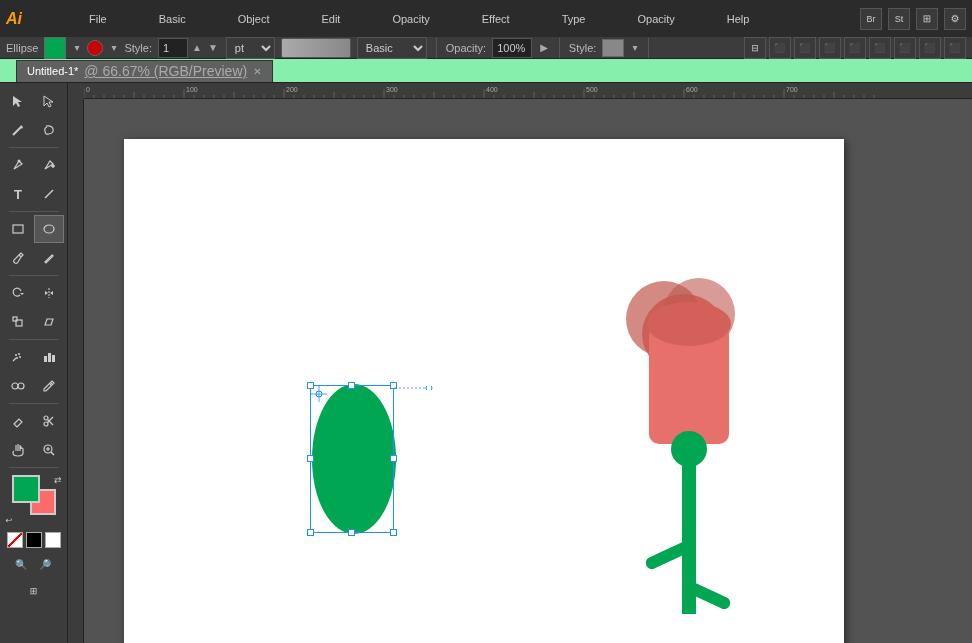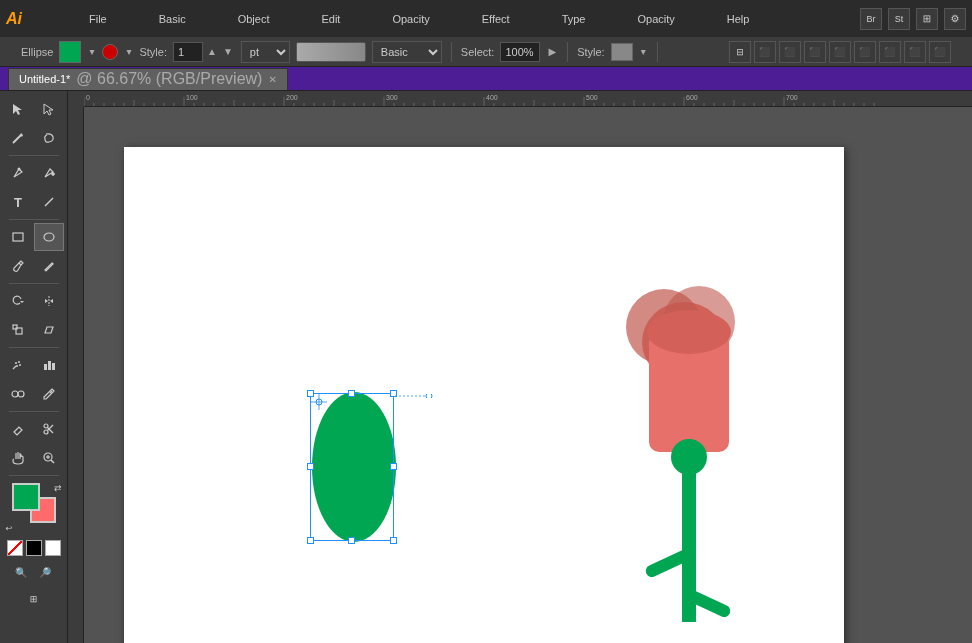--- a/index.html
+++ b/index.html
@@ -34,25 +34,25 @@
     .icon-box {
       width: 22px; height: 22px;
       background: #3a3a3a;
       border: 1px solid #555;
       display: flex; align-items: center; justify-content: center;
       font-size: 10px; cursor: pointer;
     }
 
     
     #optionsbar {
-      height: 30px;
+      height: 22px;
       background: #3c3c3c;
       display: flex;
       align-items: center;
-      padding: 0 21px;
+      padding: 0 6px;
       gap: 6px;
       border-bottom: 1px solid #222;
       justify-content: center;
     }
     .opt-label { color: #bbb; font-size: 11px; }
     .opt-input {
       background: #222;
       border: 1px solid #555;
       color: #ccc;
       height: 20px;
@@ -76,24 +76,24 @@
       width: 70px; height: 20px;
       background: #888;
       border: 1px solid #555;
     }
     .opt-sep { width: 1px; height: 20px; background: #555; margin: 0 3px; }
     .arrow-btn { color: #aaa; font-size: 10px; cursor: pointer; padding: 0 2px; }
 
     
     #tabbar {
       height: 24px;
-      background: #4c1d95;
+      background: #86efac;
       display: flex;
       align-items: center;
-      padding-left: 8px;
+      padding-left: 16px;
       border-bottom: 1px solid #222;
     }
     .tab {
       height: 22px;
       padding: 0 10px;
       background: #595959;
       border: 1px solid #333;
       border-bottom: none;
       display: flex; align-items: center; gap: 6px;
       font-size: 11px; color: #ddd; cursor: pointer;
@@ -264,21 +264,21 @@
     <span class="arrow-btn">▼</span>
   </div>
   <select class="opt-dropdown">
     <option>pt</option><option>px</option><option>mm</option>
   </select>
   <div class="opt-stroke-preview" style="background: linear-gradient(to right,#aaa,#888);border-radius:2px;"></div>
   <select class="opt-dropdown" style="width:70px;">
     <option>Basic</option>
   </select>
   <div class="opt-sep"></div>
-  <span class="opt-label">Select:</span>
+  <span class="opt-label">Opacity:</span>
   <input class="opt-input" style="width: 40px;" value="100%">
   <span class="arrow-btn">▶</span>
   <div class="opt-sep"></div>
   <span class="opt-label">Style:</span>
   <div class="opt-swatch" style="background:#888;width:22px;height:18px;"></div>
   <span class="arrow-btn">▾</span>
   <div class="opt-sep"></div>
 
   <div style="display:flex;gap:3px;margin-left:auto;">
     <div class="icon-box" style="font-size:9px;">⊟</div>
@@ -289,21 +289,21 @@
     <div class="icon-box" style="font-size:9px;">⬛</div>
     <div class="icon-box" style="font-size:9px;">⬛</div>
     <div class="icon-box" style="font-size:9px;">⬛</div>
     <div class="icon-box" style="font-size:9px;">⬛</div>
   </div>
 </div>
 
 <div id="tabbar">
   <div class="tab active">
     <span>Untitled-1*</span>
-    <span style="color:#aaa;font-size:16px;">@ 66.67% (RGB/Preview)</span>
+    <span style="color:#aaa;font-size:14px;text-decoration:underline;">@ 66.67% (RGB/Preview)</span>
     <span class="tab-close">✕</span>
   </div>
 </div>
 
 <div id="main">
 
   <div id="toolbar">
 
     <div class="tool-row">
       <div class="tool-btn" title="Selection">

